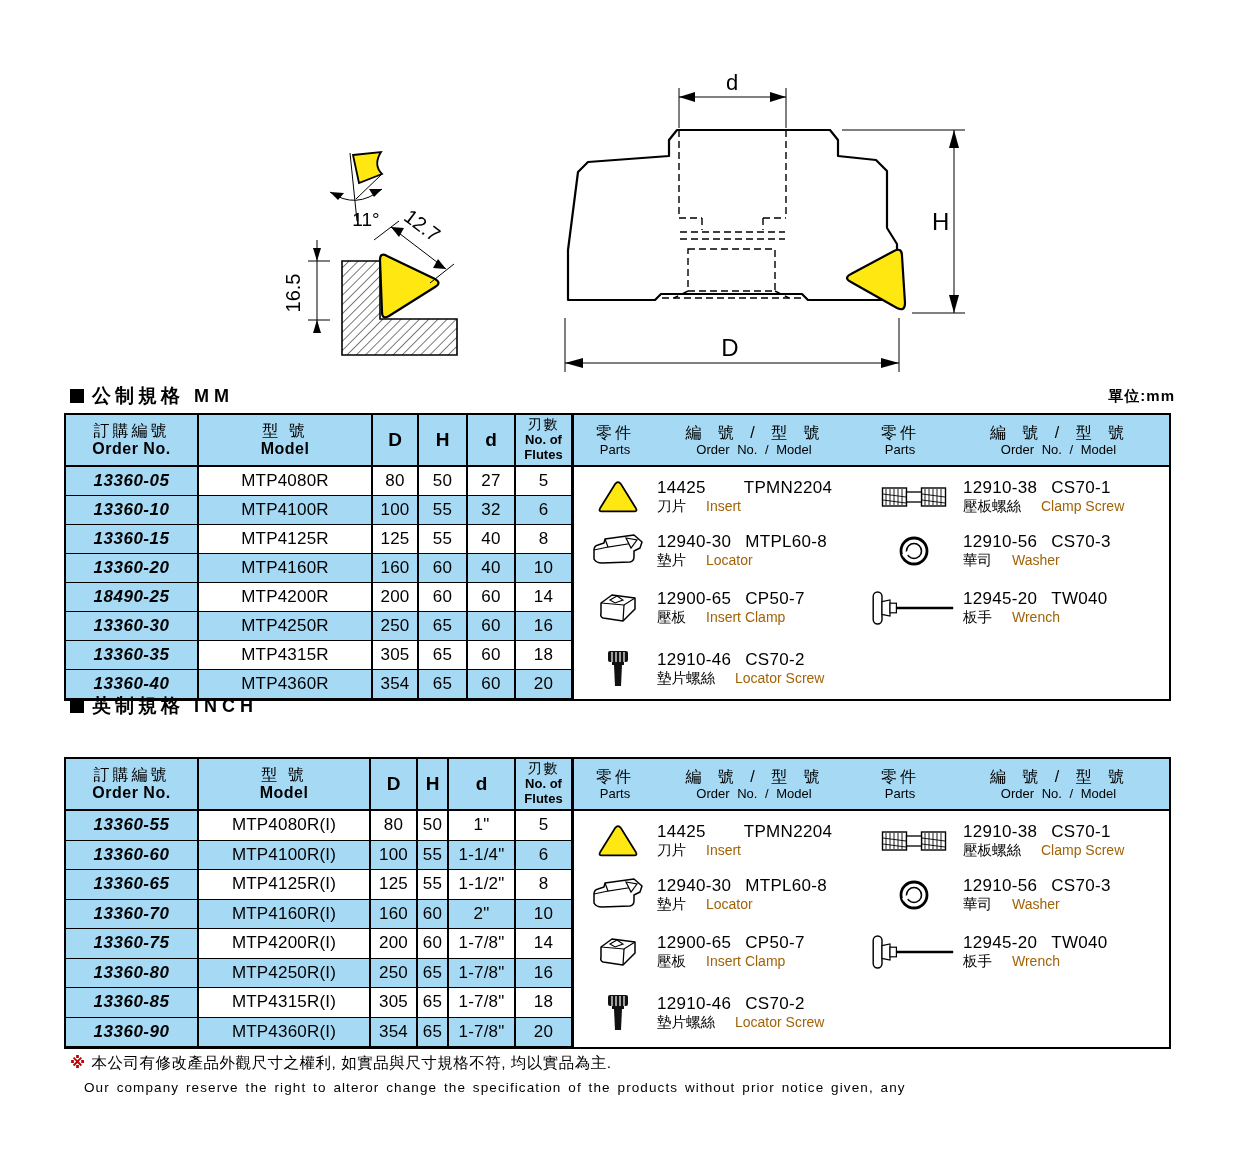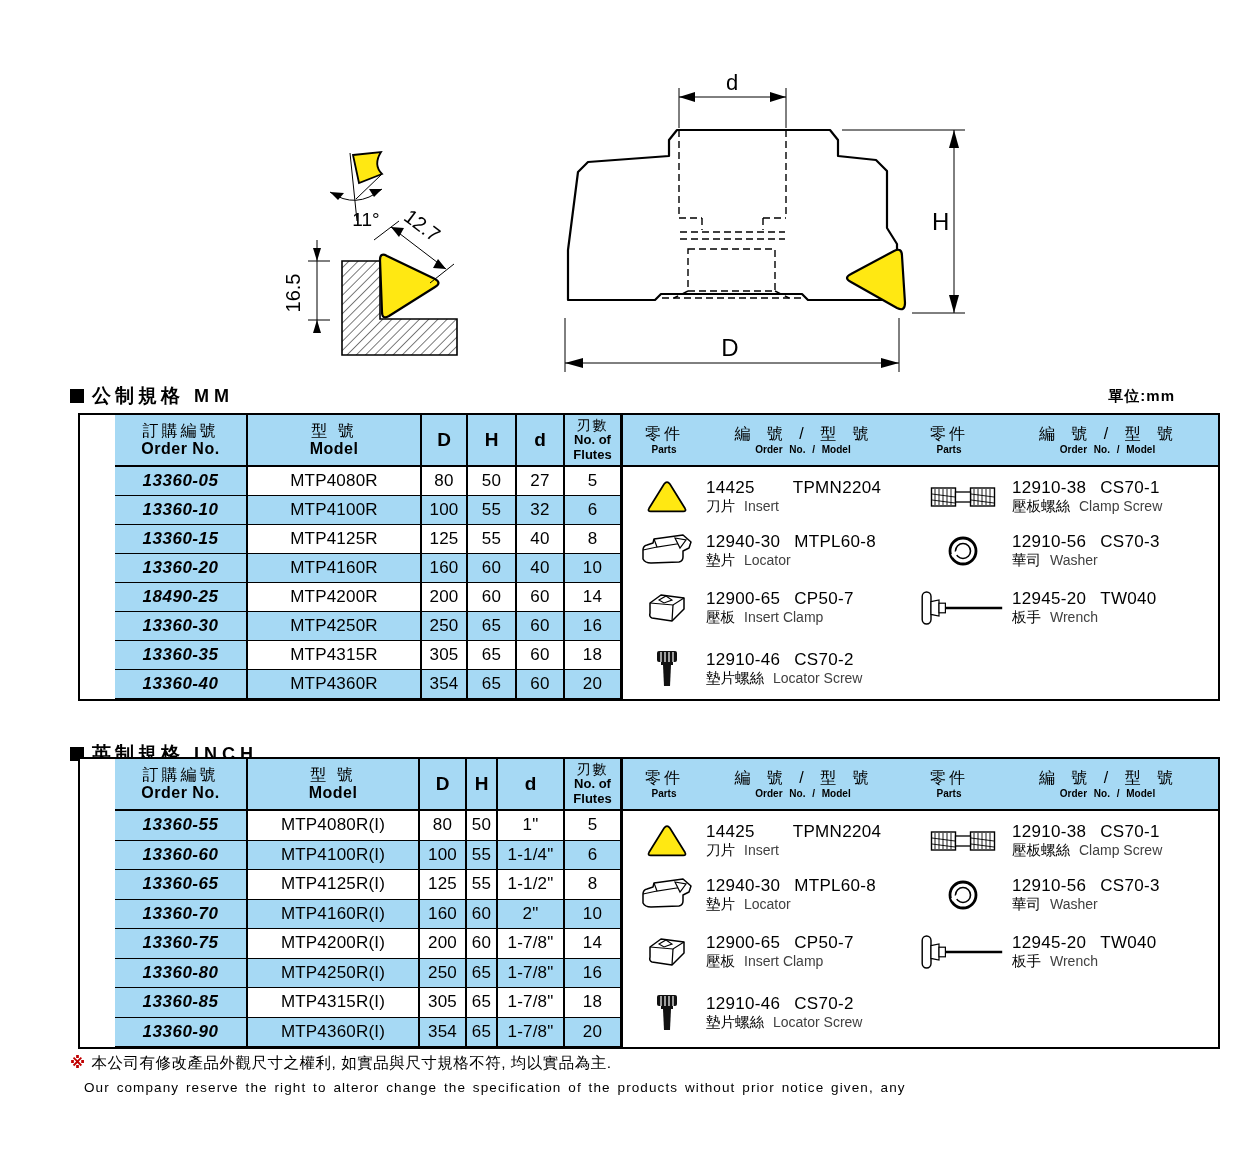--- a/index.html
+++ b/index.html
@@ -7,55 +7,55 @@
         font-family:"Liberation Sans","DejaVu Sans",sans-serif;color:#000;}
 
   
   .sec-bar{position:absolute;left:70px;width:1105px;height:26px;display:flex;align-items:center;text-align:right;}
   .sec-sq{width:14px;height:14px;background:#000;display:inline-block;margin-right:8px;}
   .sec-cjk{font-size:19px;font-weight:bold;letter-spacing:4px;}
   .sec-en{font-size:18px;font-weight:bold;letter-spacing:5px;margin-left:10px;}
   .unit-note{margin-left:auto;font-size:15px;letter-spacing:1px;font-weight:bold;}
 
   
-  .spec-table{position:absolute;left:78px;display:grid;border:2px solid #000;background:#fff;padding-left:35px;}
+  .spec-table{position:absolute;left:64px;display:grid;border:2px solid #000;background:#fff;}
   .t-mm{top:413px;grid-template-columns:133px 174px 46px 49px 48px 58px 595px;
         grid-template-rows:52px repeat(8,29px);}
   .t-inch{top:757px;grid-template-columns:133px 172px 47px 31px 67px 58px 595px;
         grid-template-rows:52px repeat(8,29.5px);}
   .cell{box-sizing:border-box;border-right:2px solid #000;border-bottom:1px solid #000;
         display:flex;align-items:center;justify-content:center;overflow:hidden;}
   .th{background:#A6D9F4;border-bottom:2px solid #000;flex-direction:column;line-height:1.15;}
   .th .cjk{font-size:16px;letter-spacing:3px;}
   .th .en{font-size:16px;font-weight:bold;letter-spacing:0.5px;}
-  .th.small .cjk{font-size:14px;letter-spacing:2px;}
+  .th.small .cjk{font-size:14px;letter-spacing:2px;font-family:Liberation Mono, monospace;}
   .th.small .en{font-size:13px;font-weight:bold;letter-spacing:0;}
   .th.letter{font-size:19px;font-weight:bold;}
   .flutes-col{border-right:3px solid #000 !important;}
   .last-col{border-right:none !important;}
   .c-blue{background:#A6D9F4;}
   .c-order{font-size:17px;font-weight:bold;font-style:italic;letter-spacing:0.5px;}
   .c-txt{font-size:17px;letter-spacing:0.2px;}
   .parts-head{grid-column:7;background:#A6D9F4;border-bottom:2px solid #000;border-right:none;
       display:flex;align-items:center;box-sizing:border-box;}
   .ph-seg{display:flex;flex-direction:column;align-items:center;justify-content:center;line-height:1.2;}
   .ph-seg .cjk{font-size:16px;letter-spacing:3px;word-spacing:6px;}
-  .ph-seg .en{font-size:10px;font-weight:bold;word-spacing:4px;}
+  .ph-seg .en{font-size:13px;font-weight:normal;word-spacing:4px;}
   .parts-body{grid-column:7;grid-row:2 / span 8;position:relative;background:#fff;border-right:none;}
 
   .part-item{position:absolute;display:flex;align-items:center;height:48px;}
   .part-icon{display:flex;align-items:center;justify-content:center;flex:0 0 auto;}
   .g1 .part-icon{width:68px;}
   .g2 .part-icon{width:88px;}
   .part-text{margin-left:5px;display:flex;flex-direction:column;line-height:1.1;}
   .l1{font-size:17px;letter-spacing:0.3px;}
   .l1 .pm{margin-left:14px;}
   .wide-gap .l1 .pm{margin-left:38px;}
   .l2{font-size:14.5px;margin-top:2px;}
-  .l2 .en{margin-left:9px;font-size:14px;color:#404040;}
+  .l2 .en{margin-left:20px;font-size:14px;color:#a16207;}
 
   
   .footnote{position:absolute;left:70px;top:1053px;width:1120px;}
   .fn-l1{font-size:15.5px;letter-spacing:0.5px;}
   .fn-sym{color:#C00000;font-weight:bold;margin-right:6px;}
   .fn-en{font-size:13.5px;letter-spacing:1.1px;word-spacing:2px;margin-left:14px;margin-top:4px;line-height:1.45;}
 
   svg text{font-family:"Liberation Sans","DejaVu Sans",sans-serif;}
   .diag{position:absolute;}
 </style>
@@ -355,21 +355,21 @@
             </svg>
           </span>
           <span class="part-text">
             <span class="l1"><span class="pn">12945-20</span><span class="pm">TW040</span></span>
             <span class="l2"><span class="cj">板手</span><span class="en">Wrench</span></span>
           </span>
         </div>
       </div>
     </div>
 
-  <div class="sec-bar" style="top:741px;">
+  <div class="sec-bar" style="top:693px;">
     <span class="sec-sq"></span>
     <span class="sec-cjk">英制規格</span>
     <span class="sec-en">INCH</span>
   </div>
   <div class="spec-table t-inch" id="table-inch">
       <div class="cell th ">
         <div class="cjk">訂購編號</div>
         <div class="en">Order No.</div>
       </div>
       <div class="cell th ">

